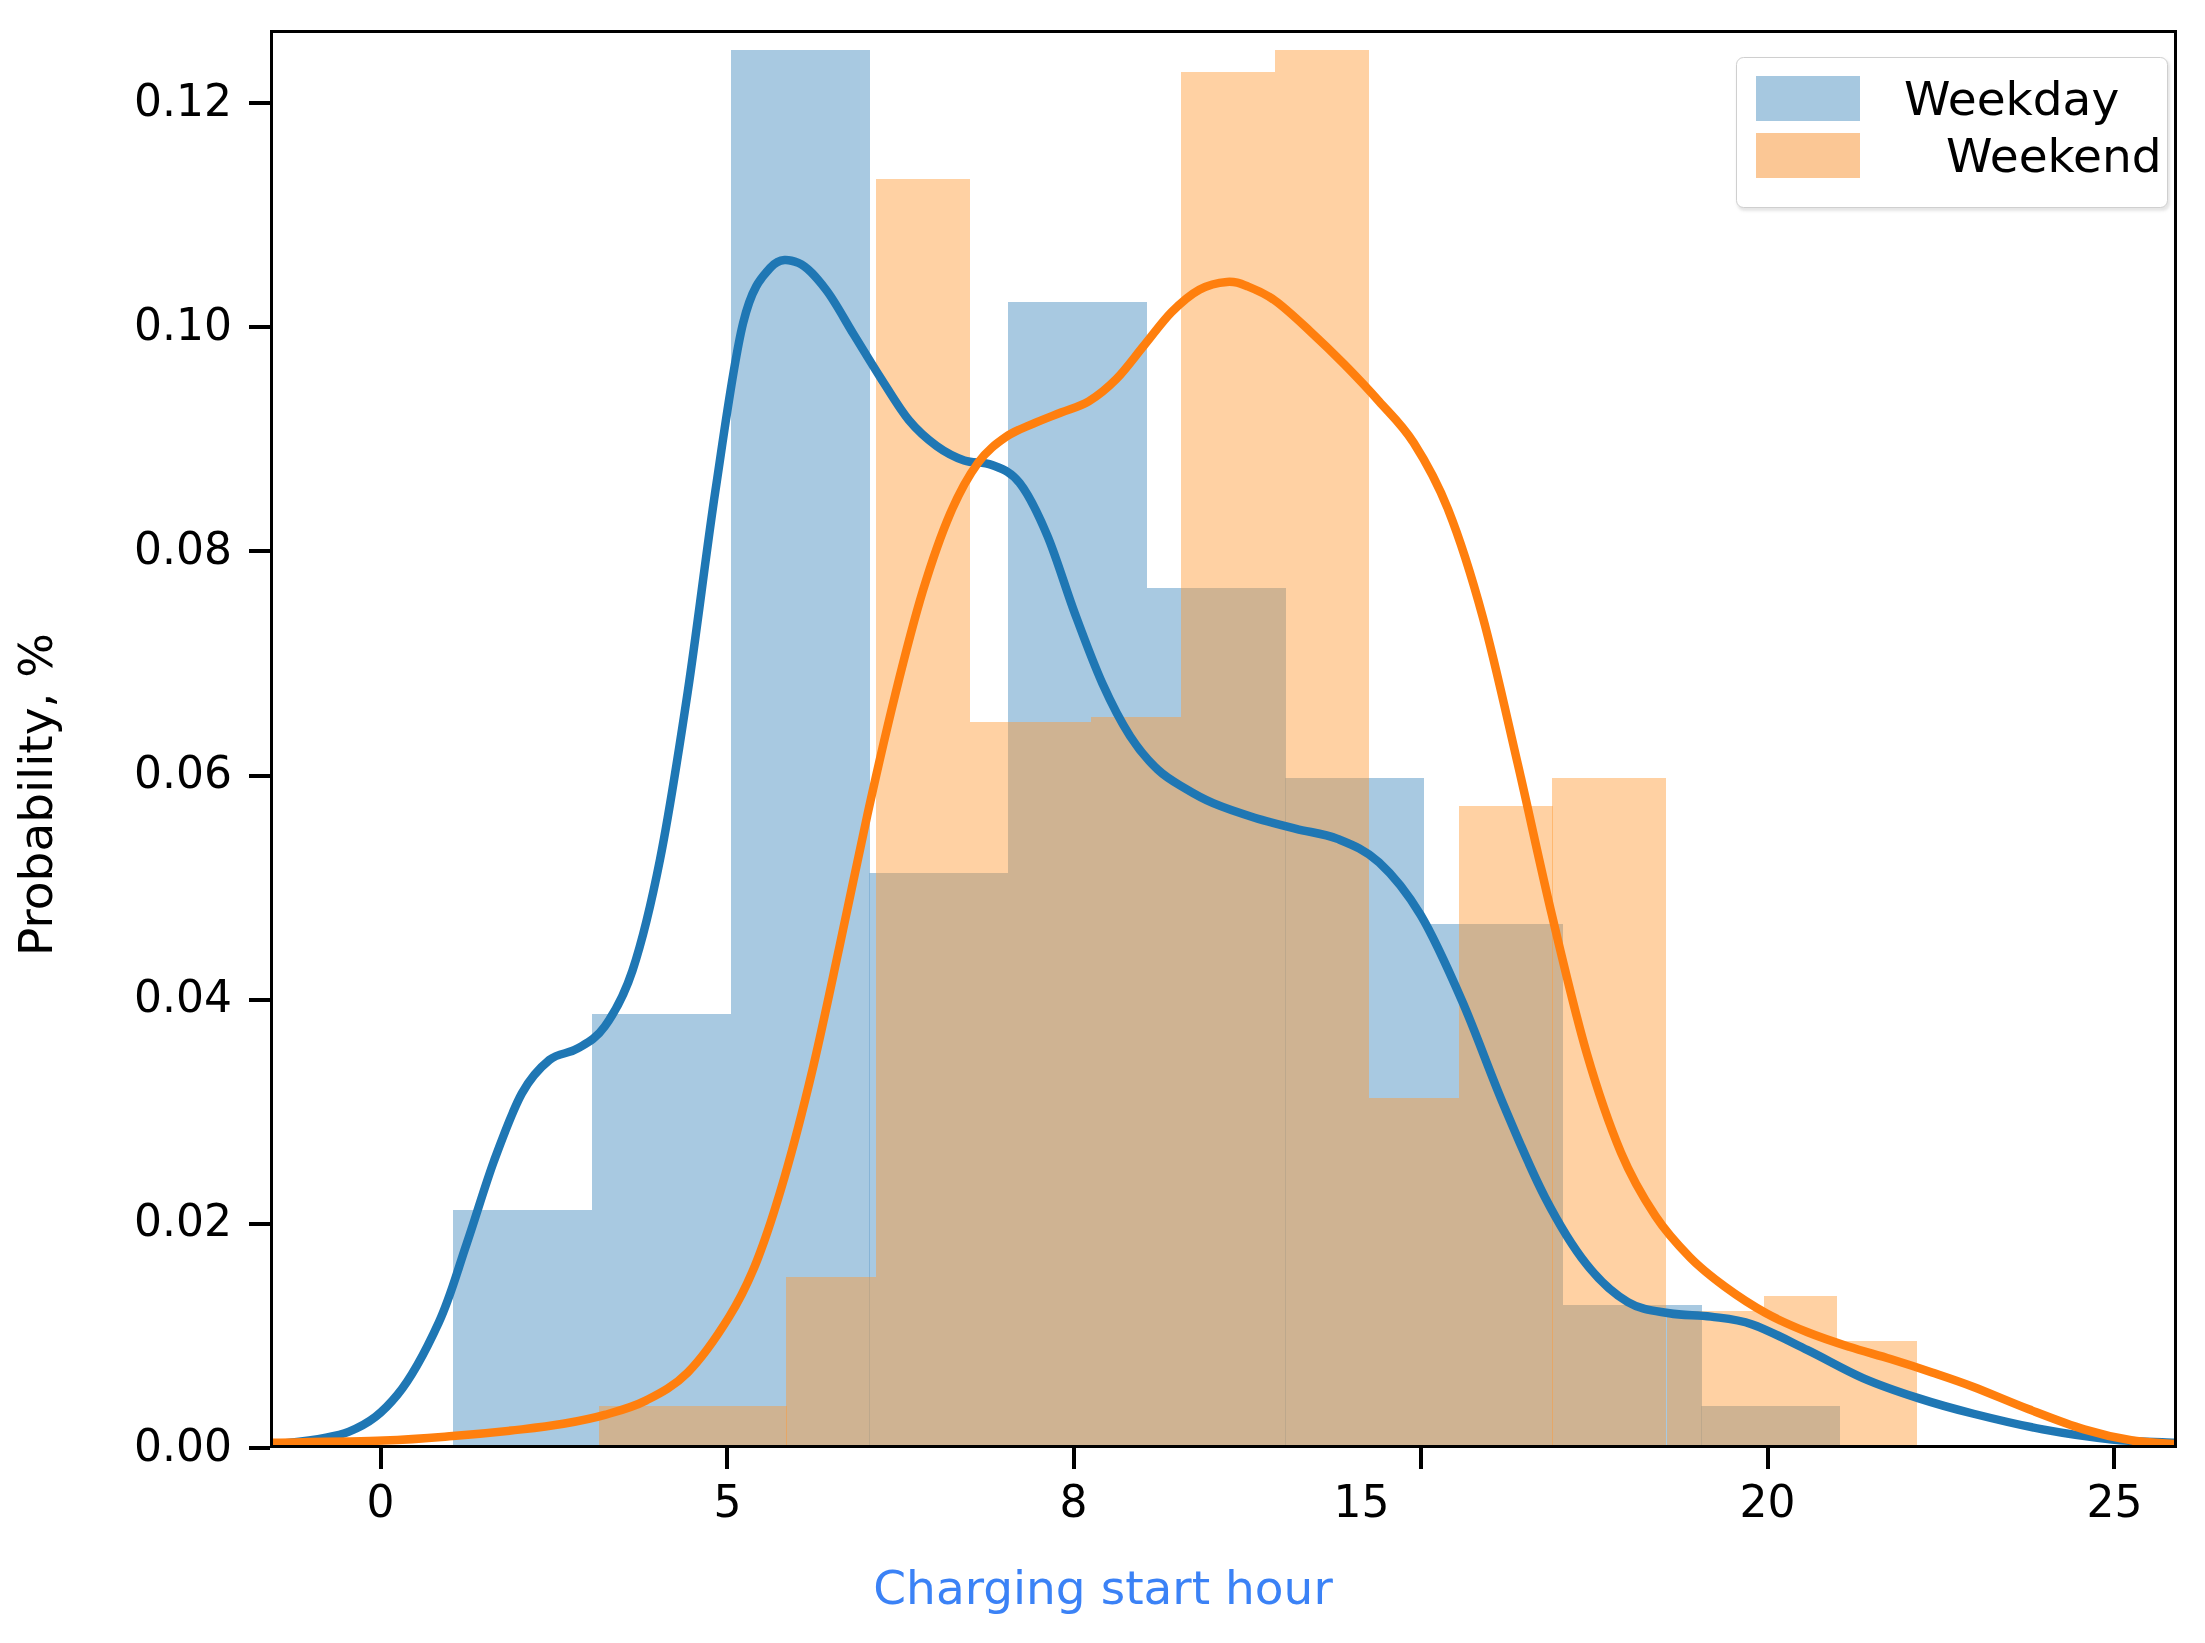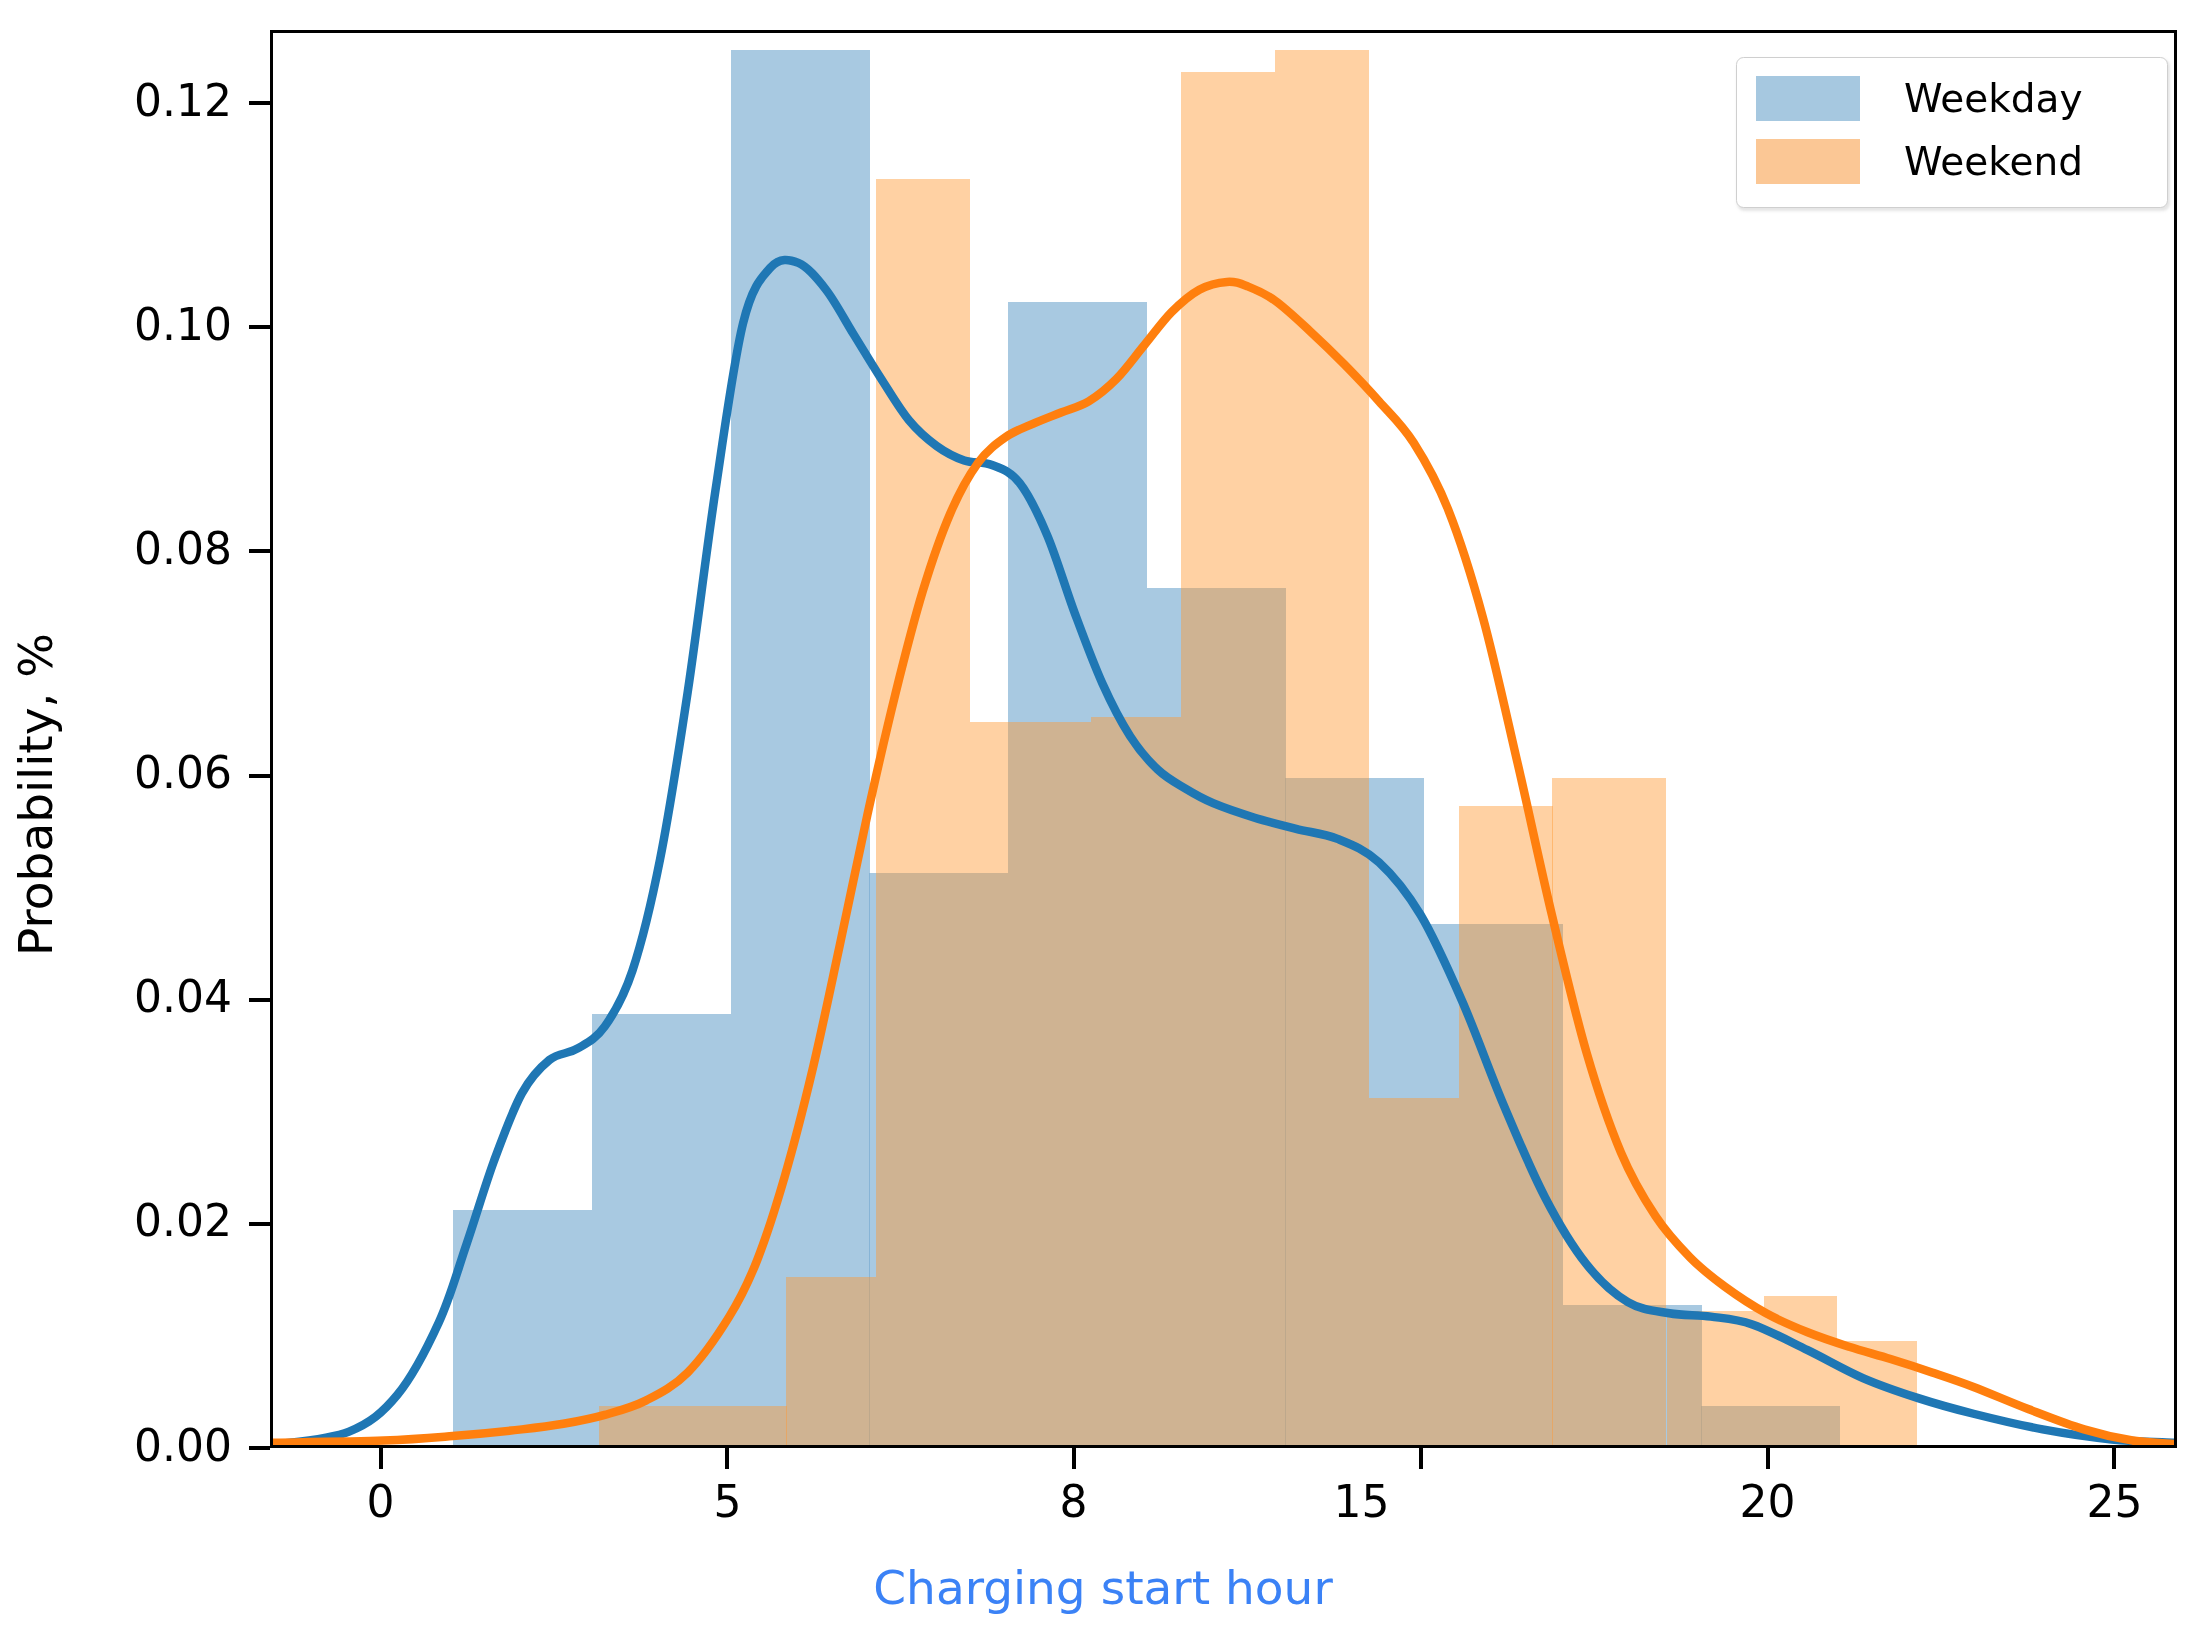--- a/index.html
+++ b/index.html
@@ -21,21 +21,21 @@
           font-size:47px;color:#3b82f6;}
   #ytitle{position:absolute;font-size:47px;color:#000;white-space:nowrap;
           transform:rotate(-90deg);transform-origin:left top;left:7.6px;top:956px;}
   #legend{position:absolute;left:1736px;top:57px;width:432px;height:151px;
           background:#ffffff;border:1.9px solid #cfcfcf;border-radius:7.6px;box-sizing:border-box;
           box-shadow:1.9px 2.8px 2.8px rgba(180,180,180,0.35);}
   .lgrow{position:absolute;left:19px;height:59px;display:flex;align-items:center;}
   .lgswatch{width:104px;height:45px;}
   .lgswatch.wd{background:#a6c8e0;}
   .lgswatch.we{background:#fbc795;}
-  .lgtext{margin-left:44px;font-size:39px;color:#000;}
+  .lgtext{margin-left:44px;font-size:47px;color:#000;}
 </style>
 </head>
 <body>
 
 <div id="fig">
 
   <div id="plot">
     <div id="inner">
       <div id="bars-weekday">
           <div class="bar wd" style="left: 180px; width: 139px; height: 235px;"></div>
@@ -104,20 +104,20 @@
     </div>
 
   <div id="xtitle">Charging start hour</div>
   <div id="ytitle">Probability, %</div>
 
   <div id="legend">
     <div class="lgrow" style="top:11.4px;">
       <span class="lgswatch wd"></span>
       <span class="lgtext">Weekday</span>
     </div>
-    <div class="lgrow" style="top:74px;">
+    <div class="lgrow" style="top:68px;gap:42px;">
       <span class="lgswatch we"></span>
       <span class="lgtext">Weekend</span>
     </div>
   </div>
 
 </div>
 
 
 </body></html>

